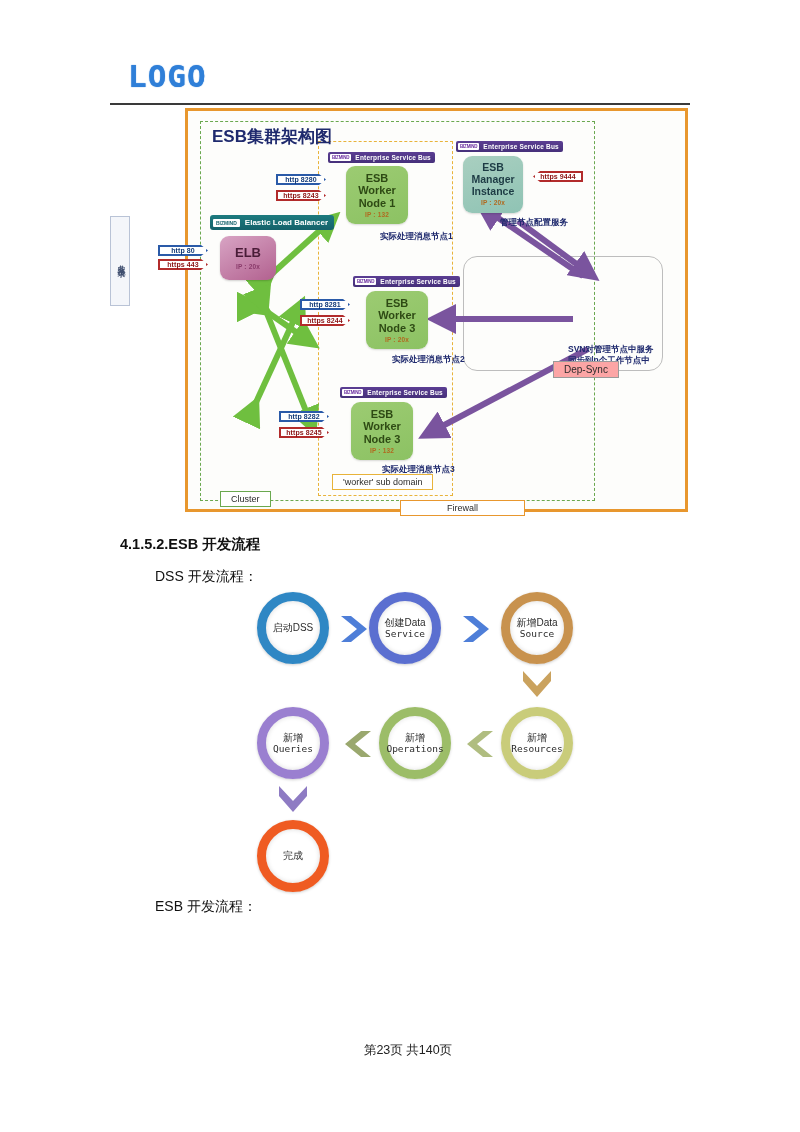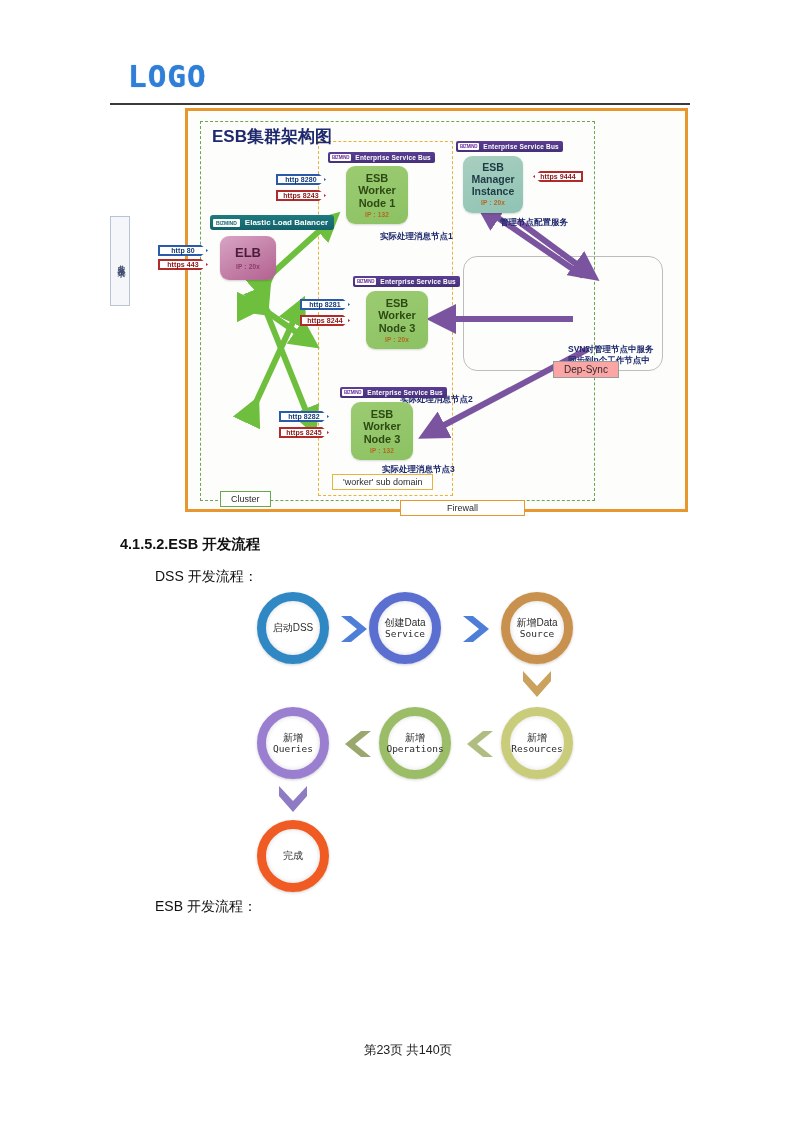--- a/index.html
+++ b/index.html
@@ -311,21 +311,21 @@
     <span>Enterprise Service Bus</span>
   </div>
   <div class="node worker" style="left:178px; top:180px;">
     <div>ESB</div>
     <div>Worker</div>
     <div>Node 3</div>
     <div class="ip">IP : 20x</div>
   </div>
   <div class="port http" style="left:112px; top:188px;">http 8281</div>
   <div class="port https" style="left:112px; top:204px;">https 8244</div>
-  <div class="node-caption" style="left:164px; top:243px;margin-top:40px;">实际处理消息节点2</div>
+  <div class="node-caption" style="left:156px; top:243px;">实际处理消息节点2</div>
 
   <div class="esb-badge" style="left:152px; top:276px;">
     <span class="mark">BIZMIND</span>
     <span>Enterprise Service Bus</span>
   </div>
   <div class="node worker" style="left:163px; top:291px;">
     <div>ESB</div>
     <div>Worker</div>
     <div>Node 3</div>
     <div class="ip">IP : 132</div>

